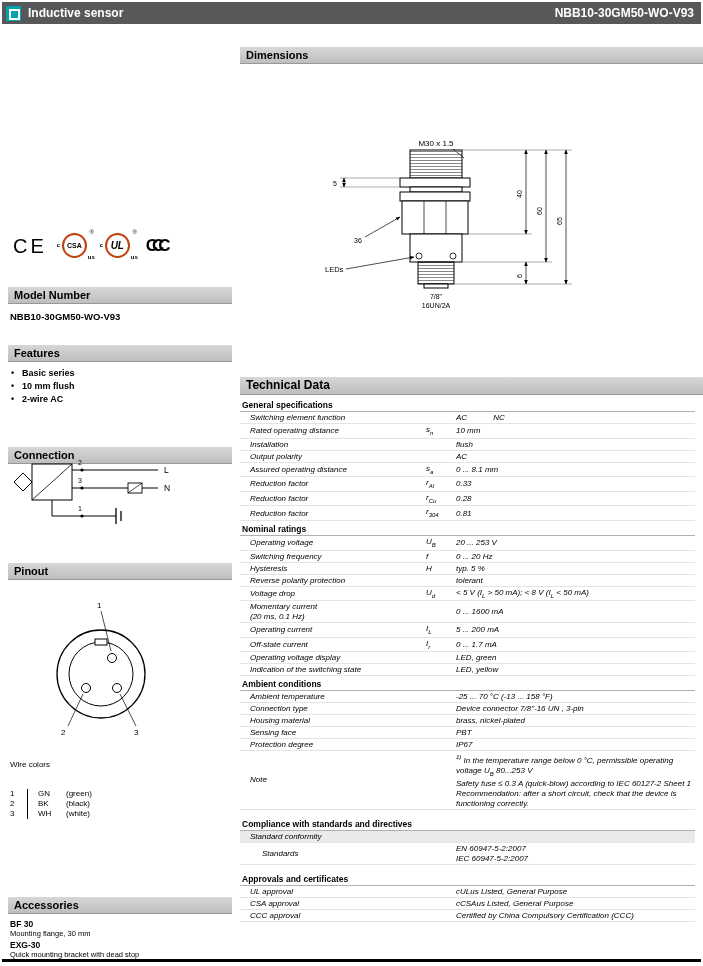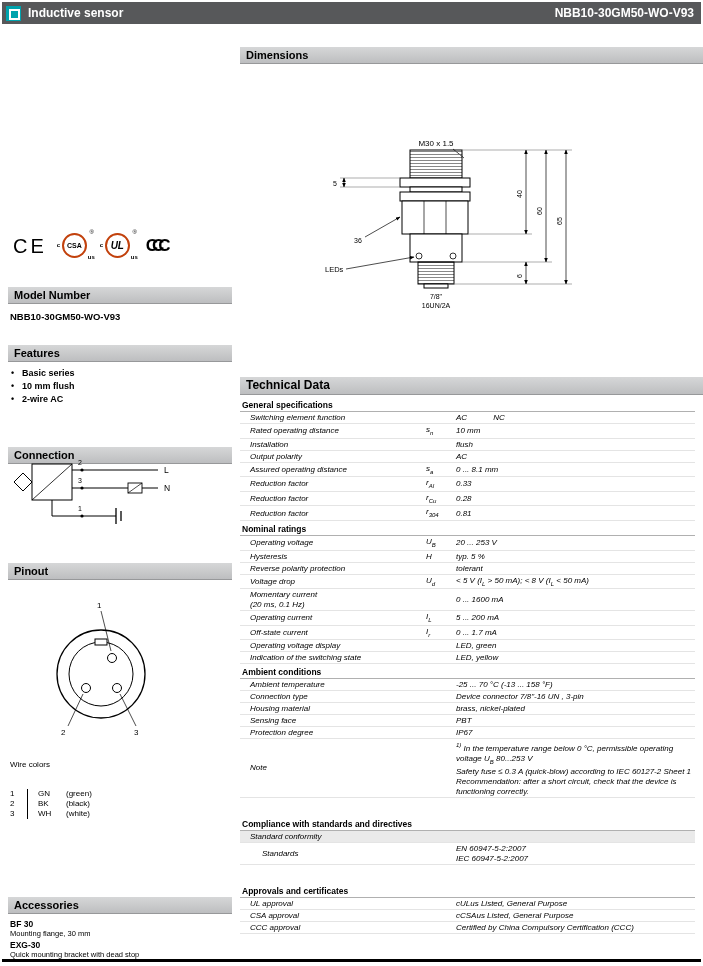--- a/index.html
+++ b/index.html
@@ -52,21 +52,21 @@
   .wire-name{padding-left:2px;}
 
   
   .acc-list{position:absolute;left:10px;top:919px;}
   .acc-name{font-weight:bold;font-size:8.5px;line-height:10px;}
   .acc-desc{font-size:7.5px;line-height:9px;margin-bottom:2px;}
 
   
   .tech-table{position:absolute;left:240px;top:397px;width:455px;}
   .tt-sec-header{font-weight:bold;font-size:8.5px;line-height:10px;padding:1px 0 1px 2px;border-bottom:1px solid #b0b0b0;margin-top:2px;}
-  .tt-section-gap{margin-top:20px;}
+  .tt-section-gap{margin-top:8px;}
   .tt-row{display:flex;align-items:center;font-size:8px;line-height:10px;border-bottom:1px solid #e4e4e4;padding:1px 0 0 0;font-style:italic;}
   .tt-label{width:186px;padding-left:10px;white-space:pre-line;flex:0 0 auto;}
   .tt-sym{width:30px;flex:0 0 auto;}
   .tt-val{flex:1;white-space:pre-line;padding-right:3px;}
   .tt-val2{display:inline-block;margin-left:26px;}
   .tt-sub{background:#eaeaea;min-height:10px;}
   .tt-indent .tt-label{padding-left:22px;}
   .tt-row sub,.tt-row sup{font-size:6px;}
 
   .bottom-rule{position:absolute;left:2px;top:959px;width:699px;height:3px;background:#000;}
@@ -270,20 +270,25 @@
         </div>
       </div>
       <div class="tt-section">
         <div class="tt-sec-header">Nominal ratings</div>
         <div class="tt-row">
           <div class="tt-label">Operating voltage</div>
           <div class="tt-sym">U<sub>B</sub></div>
           <div class="tt-val">20 ... 253 V</div>
         </div>
         <div class="tt-row">
+          <div class="tt-label">Switching frequency</div>
+          <div class="tt-sym">f</div>
+          <div class="tt-val">0 ... 20 Hz</div>
+        </div>
+        <div class="tt-row">
           <div class="tt-label">Hysteresis</div>
           <div class="tt-sym">H</div>
           <div class="tt-val">typ. 5  %</div>
         </div>
         <div class="tt-row">
           <div class="tt-label">Reverse polarity protection</div>
           <div class="tt-sym"></div>
           <div class="tt-val">tolerant</div>
         </div>
         <div class="tt-row">

